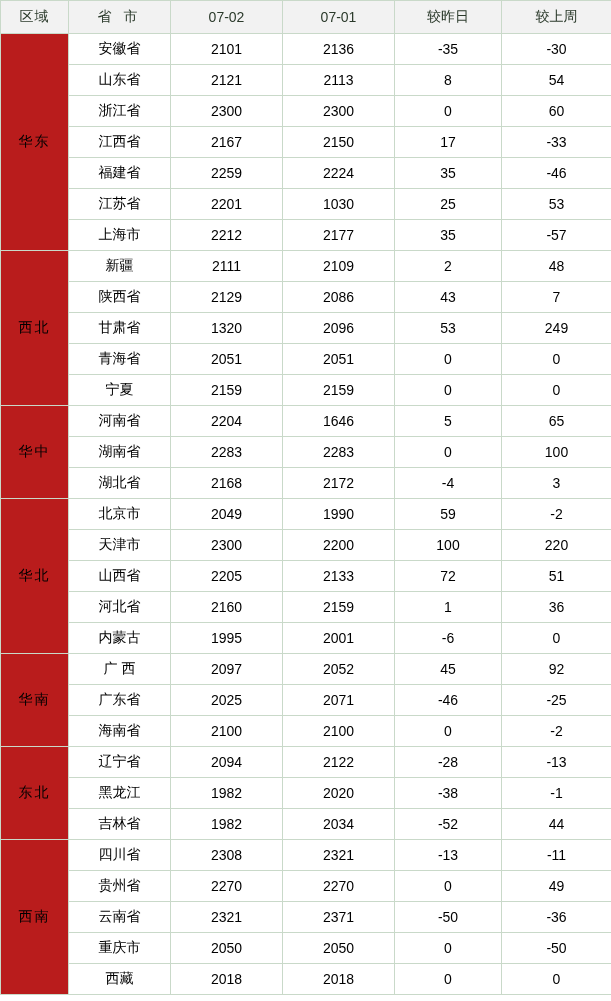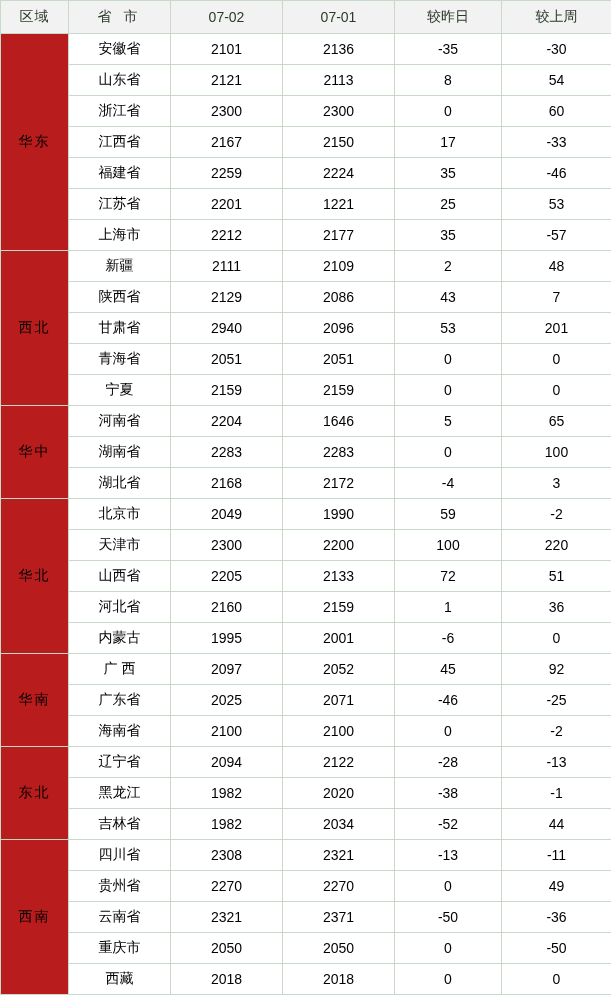--- a/index.html
+++ b/index.html
@@ -127,21 +127,21 @@
       <tr>
         <td class="prov-cell">福建省</td>
         <td class="num-cell">2259</td>
         <td class="num-cell">2224</td>
         <td class="delta-cell up">35</td>
         <td class="delta-cell down">-46</td>
       </tr>
       <tr>
         <td class="prov-cell">江苏省</td>
         <td class="num-cell">2201</td>
-        <td class="num-cell">1221</td>
+        <td class="num-cell">1030</td>
         <td class="delta-cell up">25</td>
         <td class="delta-cell up">53</td>
       </tr>
       <tr>
         <td class="prov-cell">上海市</td>
         <td class="num-cell">2212</td>
         <td class="num-cell">2177</td>
         <td class="delta-cell up">35</td>
         <td class="delta-cell down">-57</td>
       </tr>
@@ -155,24 +155,24 @@
       </tr>
       <tr>
         <td class="prov-cell">陕西省</td>
         <td class="num-cell">2129</td>
         <td class="num-cell">2086</td>
         <td class="delta-cell up">43</td>
         <td class="delta-cell up">7</td>
       </tr>
       <tr>
         <td class="prov-cell">甘肃省</td>
-        <td class="num-cell">2940</td>
+        <td class="num-cell">1320</td>
         <td class="num-cell">2096</td>
         <td class="delta-cell up">53</td>
-        <td class="delta-cell up">201</td>
+        <td class="delta-cell up">249</td>
       </tr>
       <tr>
         <td class="prov-cell">青海省</td>
         <td class="num-cell">2051</td>
         <td class="num-cell">2051</td>
         <td class="delta-cell flat">0</td>
         <td class="delta-cell flat">0</td>
       </tr>
       <tr>
         <td class="prov-cell">宁夏</td>

